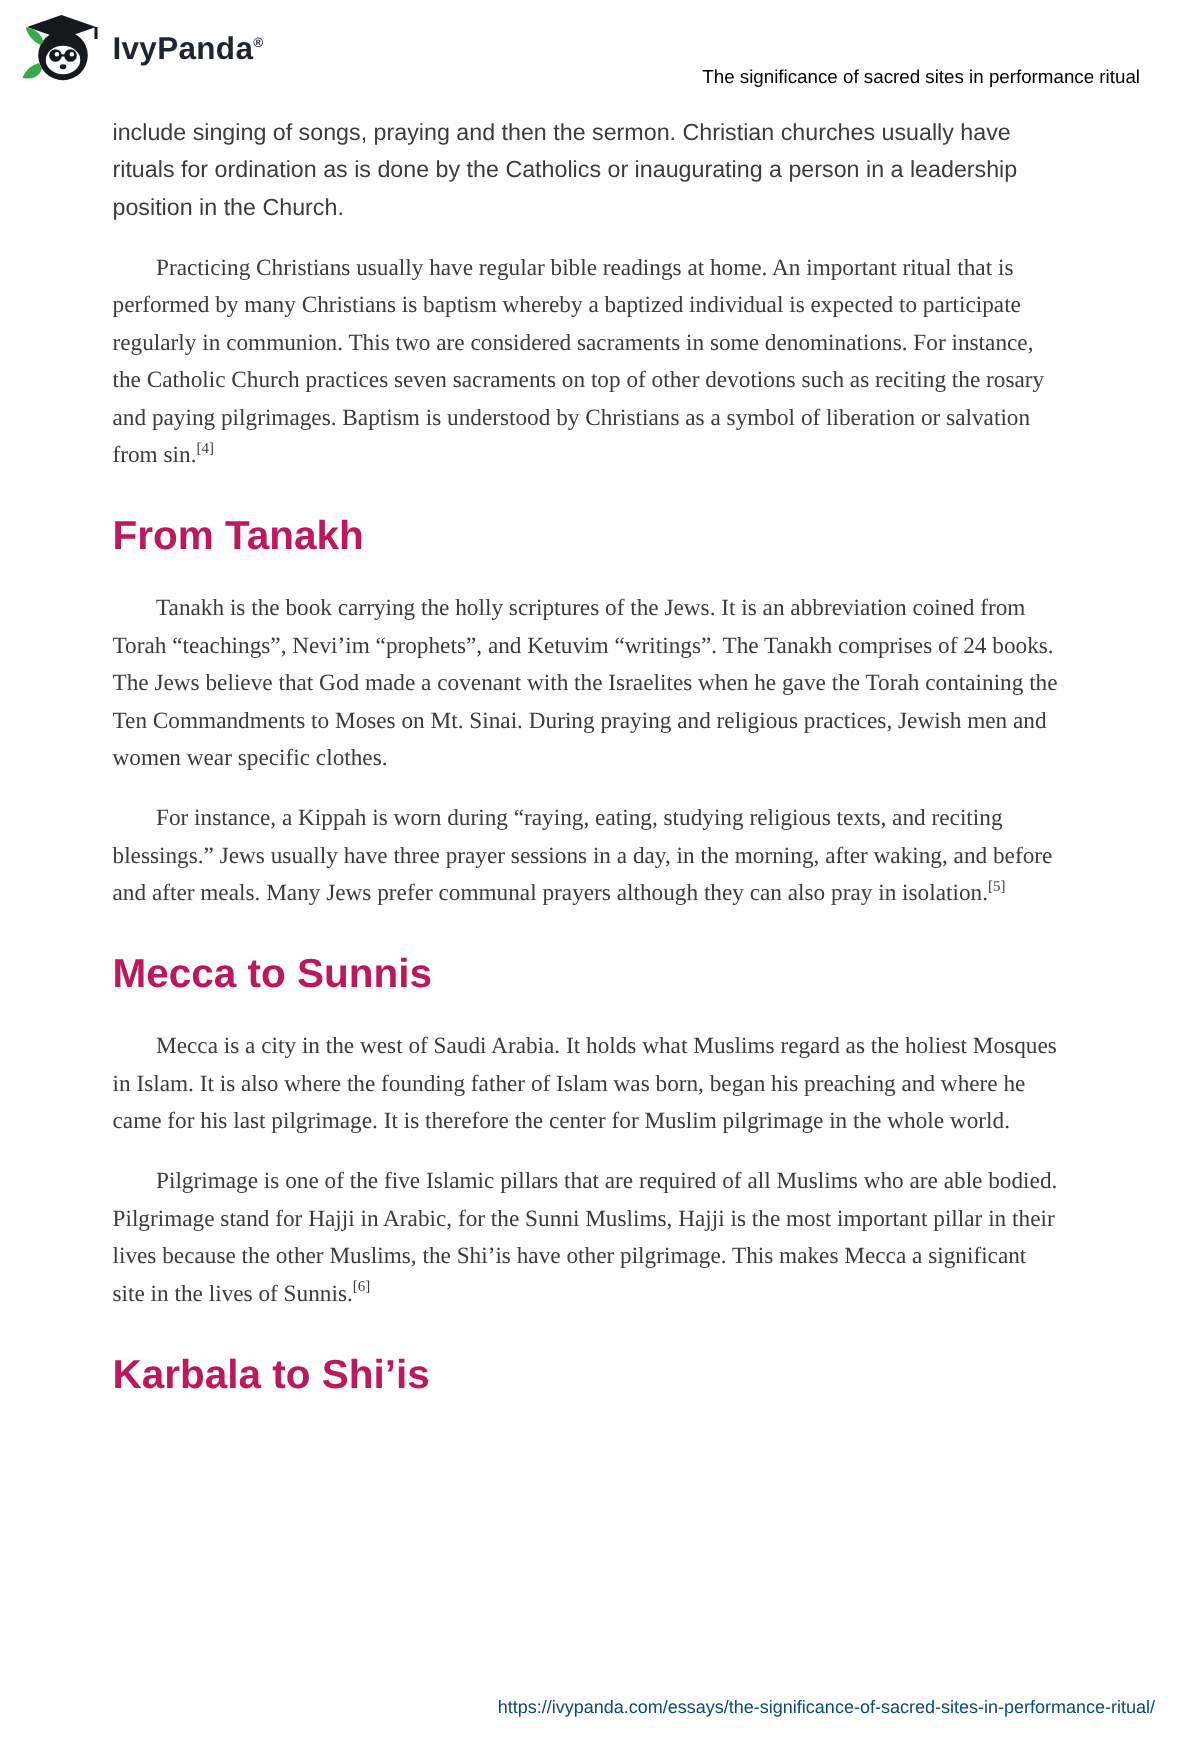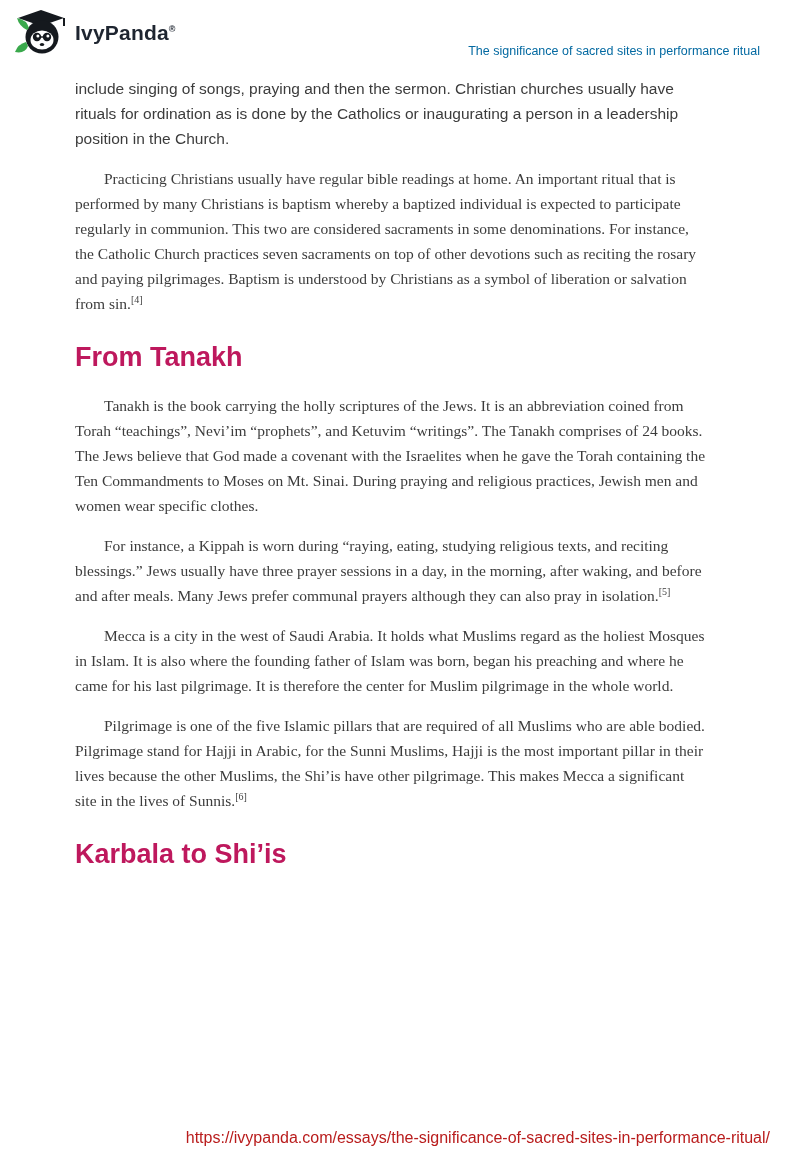--- a/index.html
+++ b/index.html
@@ -37,21 +37,21 @@
     letter-spacing: 0.2px;
   }
   .brand-name sup {
     font-size: 9px;
     font-weight: bold;
     vertical-align: super;
   }
   .doc-title {
     margin-top: 10px;
     font-size: 12.5px;
-    color: #0369a1;
+    color: #000000;
   }
 
   
   .content { padding: 18px 92px 0 75px; }
   .para {
     font-size: 15.5px;
     line-height: 25px;
     color: #3c3c3c;
     margin-bottom: 15px;
   }
@@ -69,22 +69,22 @@
     margin: 26px 0 20px 0;
   }
 
   
   .footer {
     position: absolute;
     right: 30px;
     bottom: 13px;
   }
   .footer-url {
-    font-size: 16px;
-    color: #b91c1c;
+    font-size: 12px;
+    color: #0c4a6e;
     text-decoration: none;
   }
 </style>
 </head>
 <body>
 
 <div class="page">
 
   <header class="header">
     <div class="brand">
@@ -108,20 +108,21 @@
     </div>
     <div class="doc-title">The significance of sacred sites in performance ritual</div>
   </header>
 
   <main class="content" id="content">
       <p class="para">include singing of songs, praying and then the sermon. Christian churches usually have rituals for ordination as is done by the Catholics or inaugurating a person in a leadership position in the Church.</p>
       <p class="para indent">Practicing Christians usually have regular bible readings at home. An important ritual that is performed by many Christians is baptism whereby a baptized individual is expected to participate regularly in communion. This two are considered sacraments in some denominations. For instance, the Catholic Church practices seven sacraments on top of other devotions such as reciting the rosary and paying pilgrimages. Baptism is understood by Christians as a symbol of liberation or salvation from sin.<sup class="ref">[4]</sup></p>
       <h2 class="section-heading">From Tanakh</h2>
       <p class="para indent">Tanakh is the book carrying the holly scriptures of the Jews. It is an abbreviation coined from Torah “teachings”, Nevi’im “prophets”, and Ketuvim “writings”. The Tanakh comprises of 24 books. The Jews believe that God made a covenant with the Israelites when he gave the Torah containing the Ten Commandments to Moses on Mt. Sinai. During praying and religious practices, Jewish men and women wear specific clothes.</p>
       <p class="para indent">For instance, a Kippah is worn during “raying, eating, studying religious texts, and reciting blessings.” Jews usually have three prayer sessions in a day, in the morning, after waking, and before and after meals. Many Jews prefer communal prayers although they can also pray in isolation.<sup class="ref">[5]</sup></p>
+      <h2 class="section-heading">Mecca to Sunnis</h2>
       <p class="para indent">Mecca is a city in the west of Saudi Arabia. It holds what Muslims regard as the holiest Mosques in Islam. It is also where the founding father of Islam was born, began his preaching and where he came for his last pilgrimage. It is therefore the center for Muslim pilgrimage in the whole world.</p>
       <p class="para indent">Pilgrimage is one of the five Islamic pillars that are required of all Muslims who are able bodied. Pilgrimage stand for Hajji in Arabic, for the Sunni Muslims, Hajji is the most important pillar in their lives because the other Muslims, the Shi’is have other pilgrimage. This makes Mecca a significant site in the lives of Sunnis.<sup class="ref">[6]</sup></p>
       <h2 class="section-heading">Karbala to Shi’is</h2>
     </main>
 
   <footer class="footer">
     <a class="footer-url" href="#">https://ivypanda.com/essays/the-significance-of-sacred-sites-in-performance-ritual/</a>
   </footer>
 
 </div>

